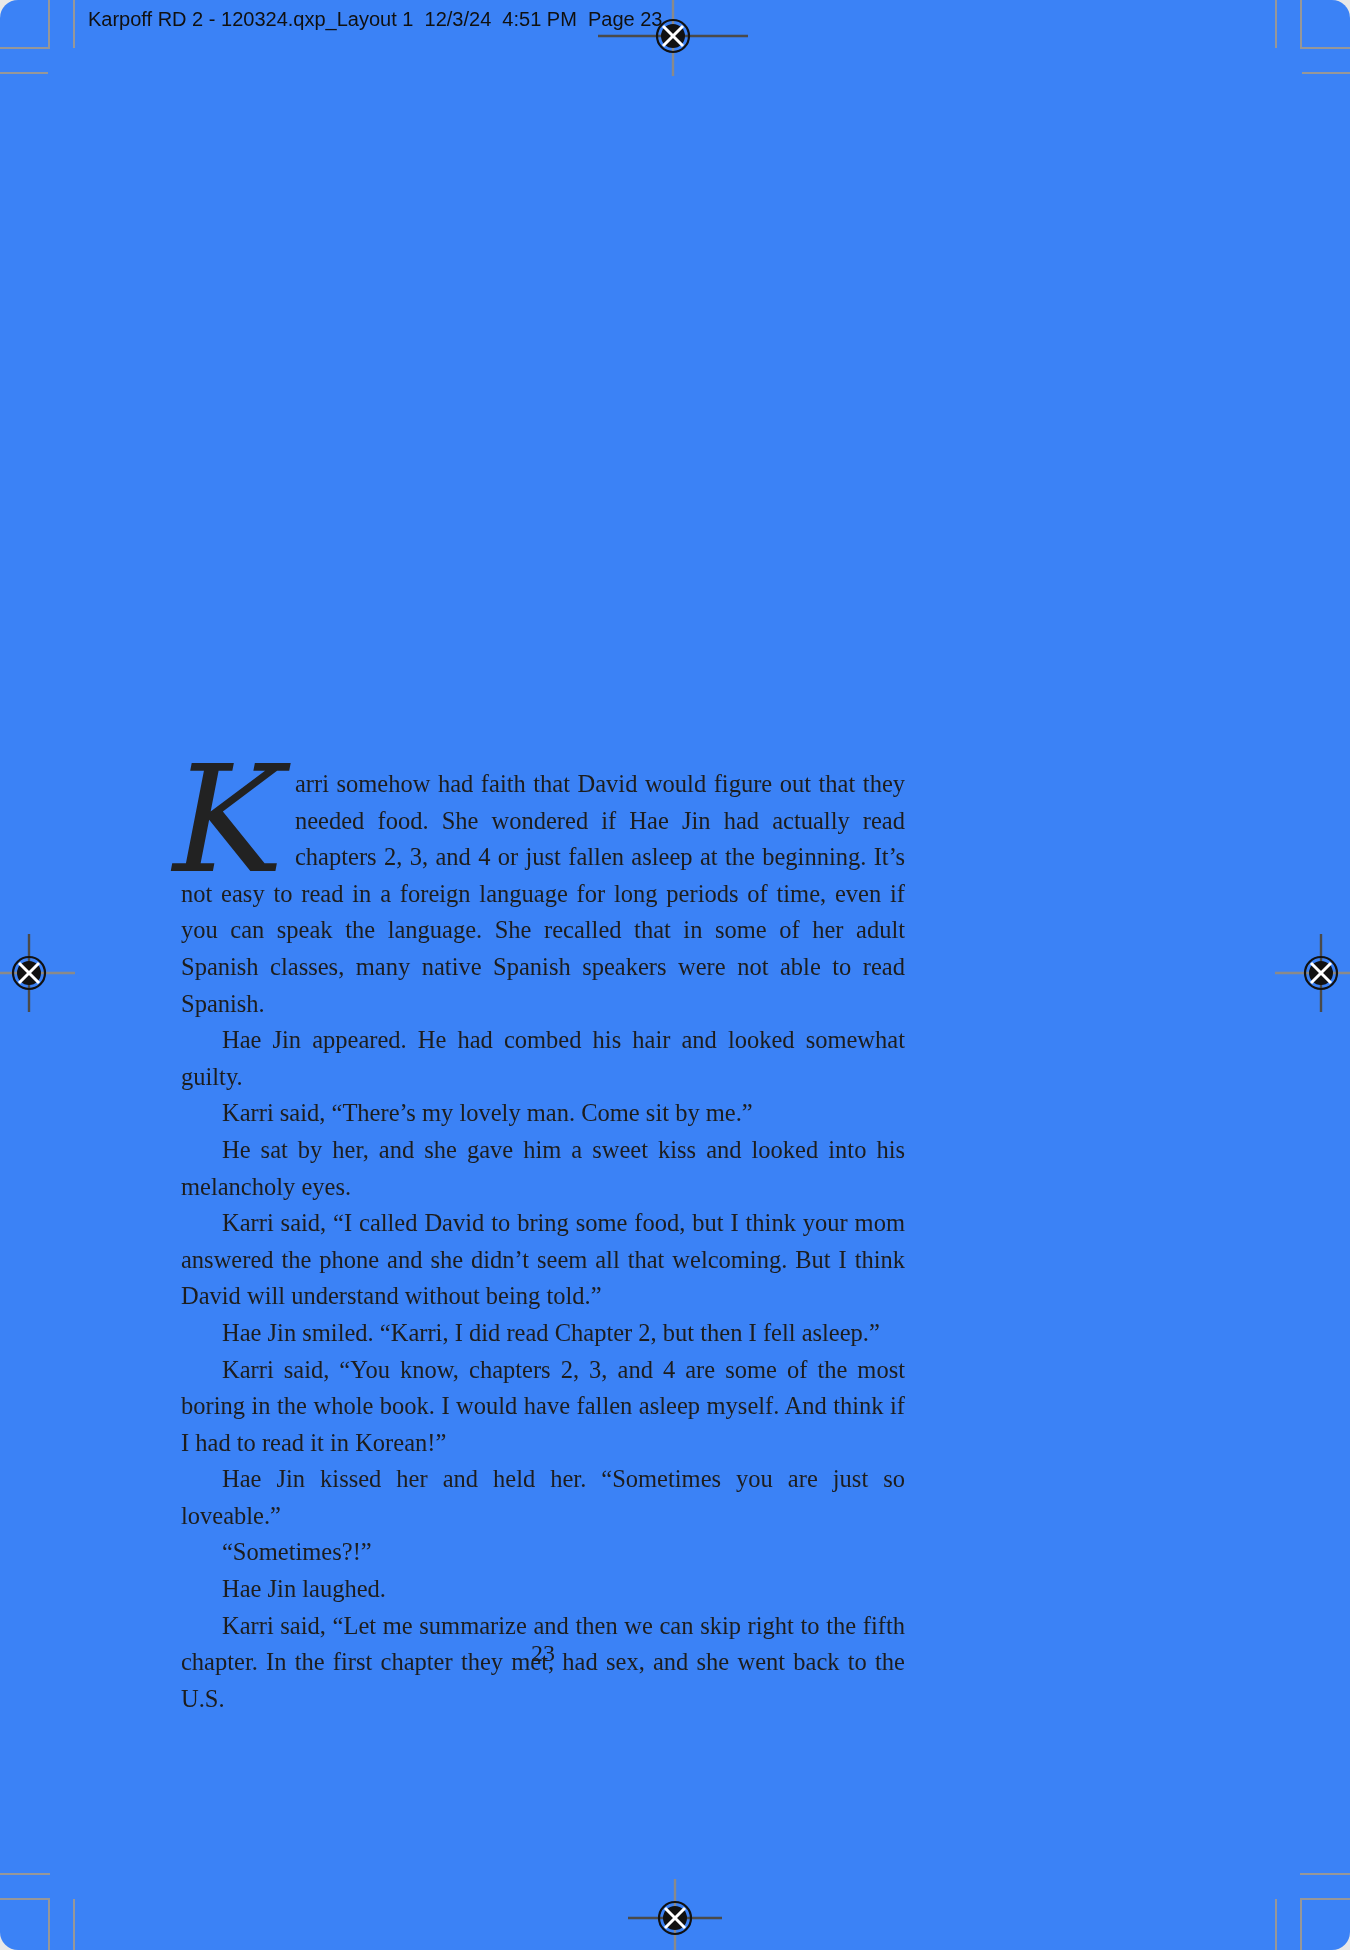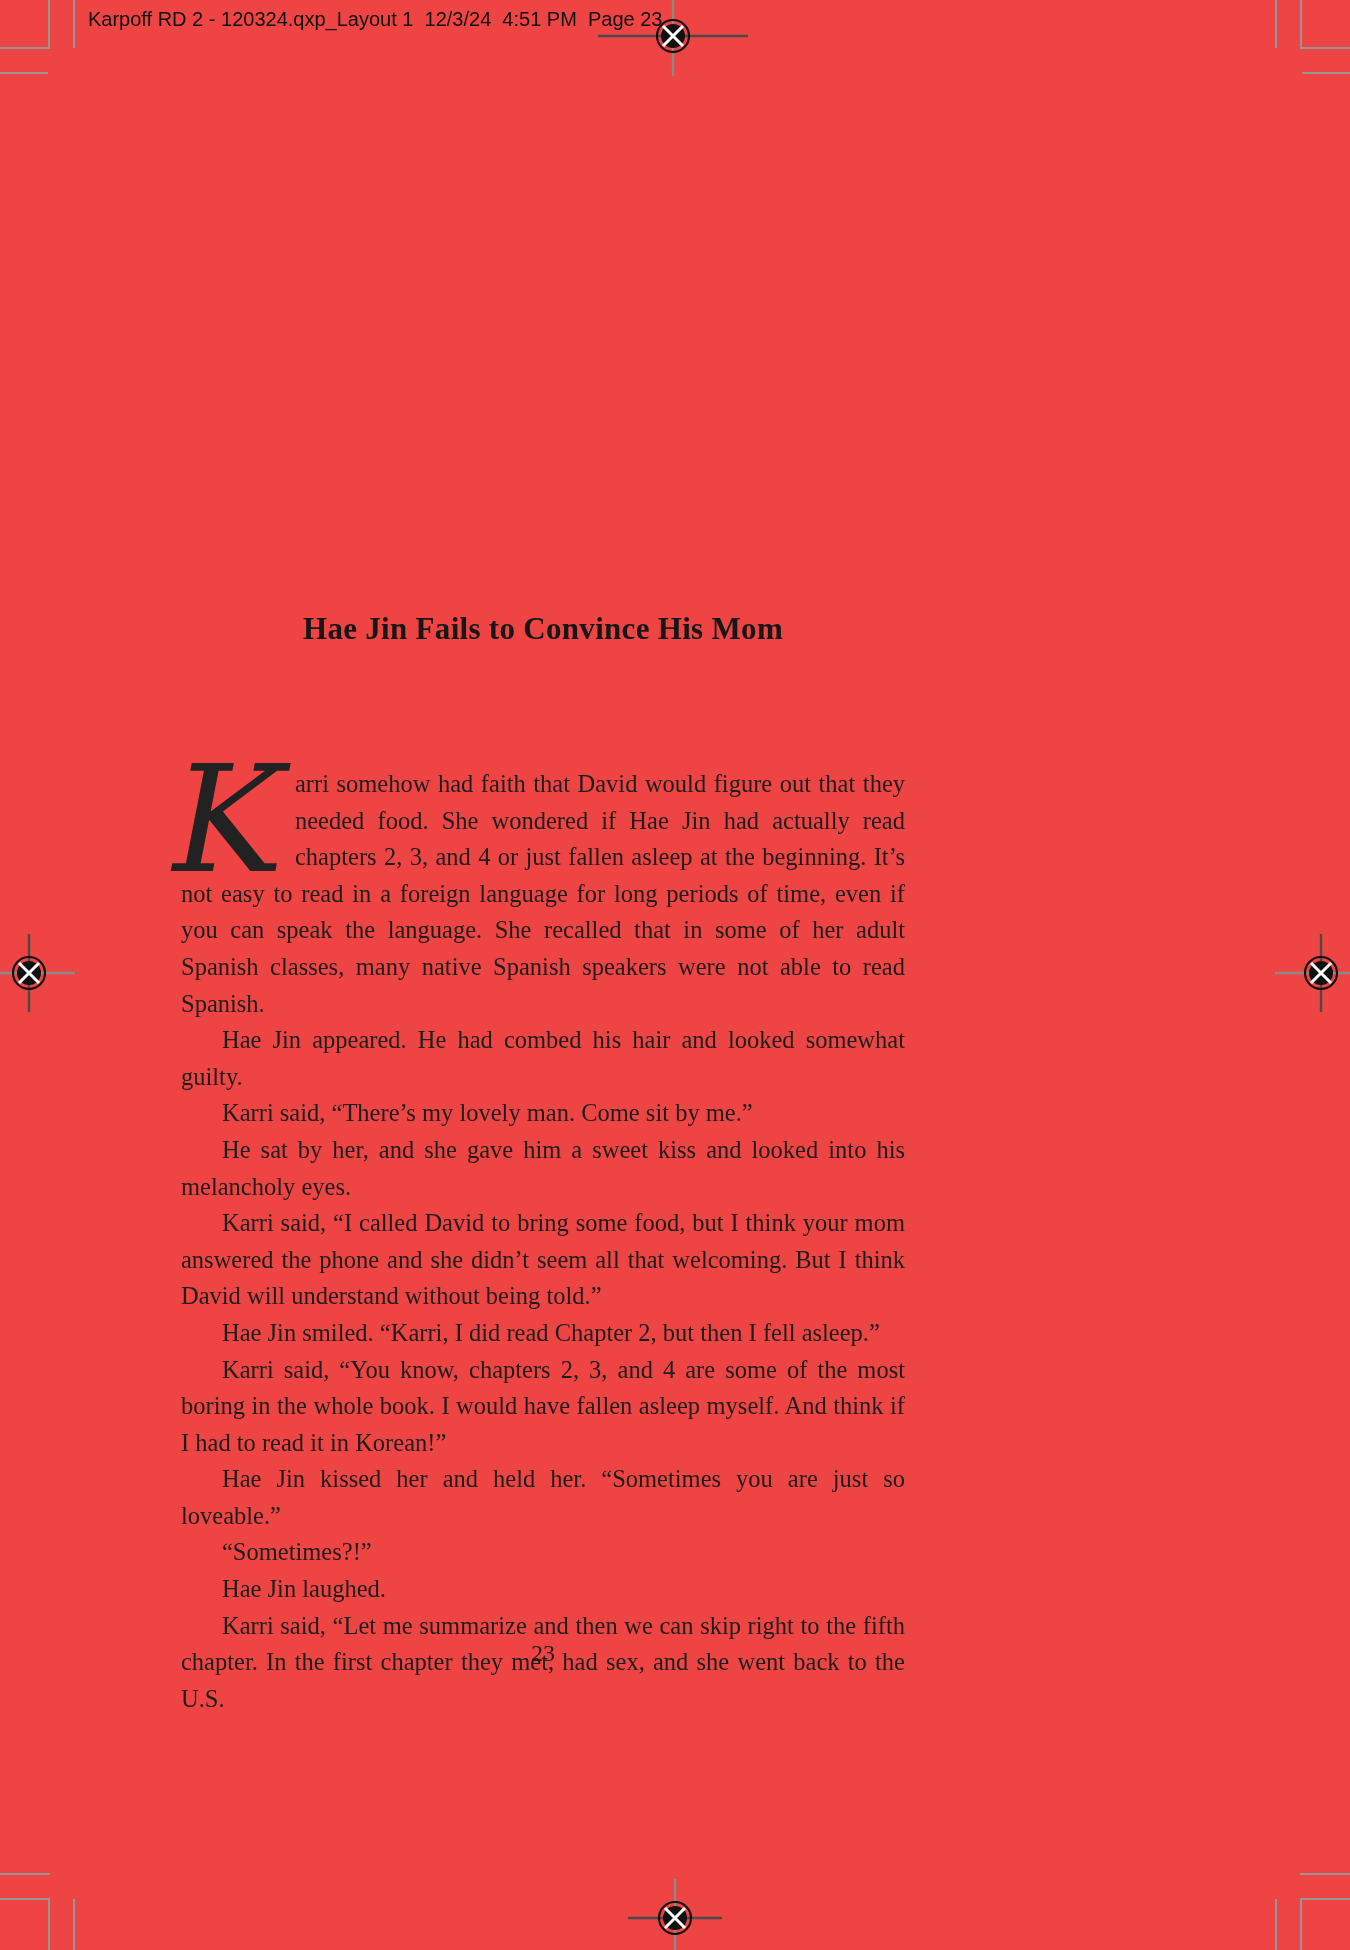--- a/index.html
+++ b/index.html
@@ -1,22 +1,23 @@
 <!DOCTYPE html>
 <html><head>
 <meta charset="utf-8">
 <style>
   html,body{margin:0;padding:0;background:#e8e8e8;}
   #page{
     position:relative;
     width:1350px;height:1950px;
-    background:#ef4444;
+    background:#3b82f6;
     overflow:hidden;
     font-family:"Liberation Serif", serif;
     color:#1d1d1d;
+    border-radius:18px;
   }
   
   .slug{
     position:absolute;left:88px;top:8px;
     font-family:"Liberation Sans", sans-serif;
     font-size:20px;color:#101010;
     white-space:pre;
   }
   
   .mark{position:absolute;background:#979797;}
@@ -114,21 +115,20 @@
   </svg>
   <svg class="reg" style="left:675px;top:1918px;" viewBox="-80 -80 160 160">
     <line x1="-47" y1="0" x2="47" y2="0" stroke="#4a4a4a" stroke-width="2.4"></line>
     <line x1="0" y1="-39" x2="0" y2="39" stroke="#8a8a8a" stroke-width="2.4"></line>
     <circle r="16" fill="none" stroke="#111" stroke-width="2.2"></circle>
     <circle r="12" fill="#111"></circle>
     <line x1="-10" y1="-10" x2="10" y2="10" stroke="#fff" stroke-width="3"></line>
     <line x1="-10" y1="10" x2="10" y2="-10" stroke="#fff" stroke-width="3"></line>
   </svg>
 
-  <div class="chapter-sub">Hae Jin Fails to Convince His Mom</div>
 
   <div class="body-col">
     <p class="para"><span class="dropcap">
           <span>K</span>
         </span><span>arri somehow had faith that David would figure out that they needed food. She wondered if Hae Jin had actually read chapters 2, 3, and 4 or just fallen asleep at the beginning. It’s not easy to read in a foreign language for long periods of time, even if you can speak the language. She recalled that in some of her adult Spanish classes, many native Spanish speakers were not able to read Spanish.</span></p>
     <span id="paragraphs"><p class="para indent">Hae Jin appeared. He had combed his hair and looked somewhat guilty.</p><p class="para indent">Karri said, “There’s my lovely man. Come sit by me.”</p><p class="para indent">He sat by her, and she gave him a sweet kiss and looked into his melancholy eyes.</p><p class="para indent">Karri said, “I called David to bring some food, but I think your mom answered the phone and she didn’t seem all that welcoming. But I think David will understand without being told.”</p><p class="para indent">Hae Jin smiled. “Karri, I did read Chapter 2, but then I fell asleep.”</p><p class="para indent">Karri said, “You know, chapters 2, 3, and 4 are some of the most boring in the whole book. I would have fallen asleep myself. And think if I had to read it in Korean!”</p><p class="para indent">Hae Jin kissed her and held her. “Sometimes you are just so loveable.”</p><p class="para indent">“Sometimes?!”</p><p class="para indent">Hae Jin laughed.</p><p class="para indent">Karri said, “Let me summarize and then we can skip right to the fifth chapter. In the first chapter they met, had sex, and she went back to the U.S.</p></span>
     
   </div>
 
   <div class="page-number">23</div>

